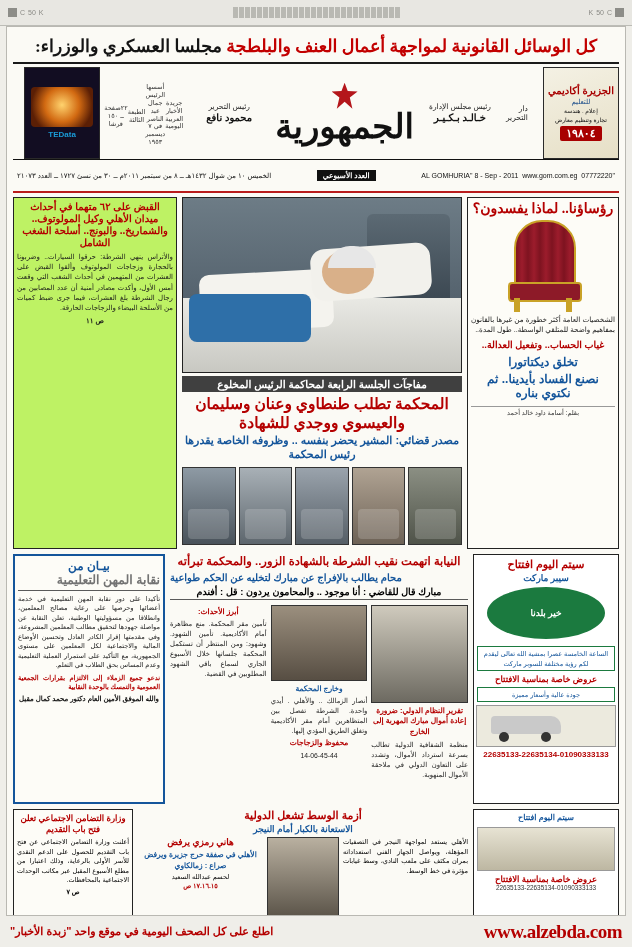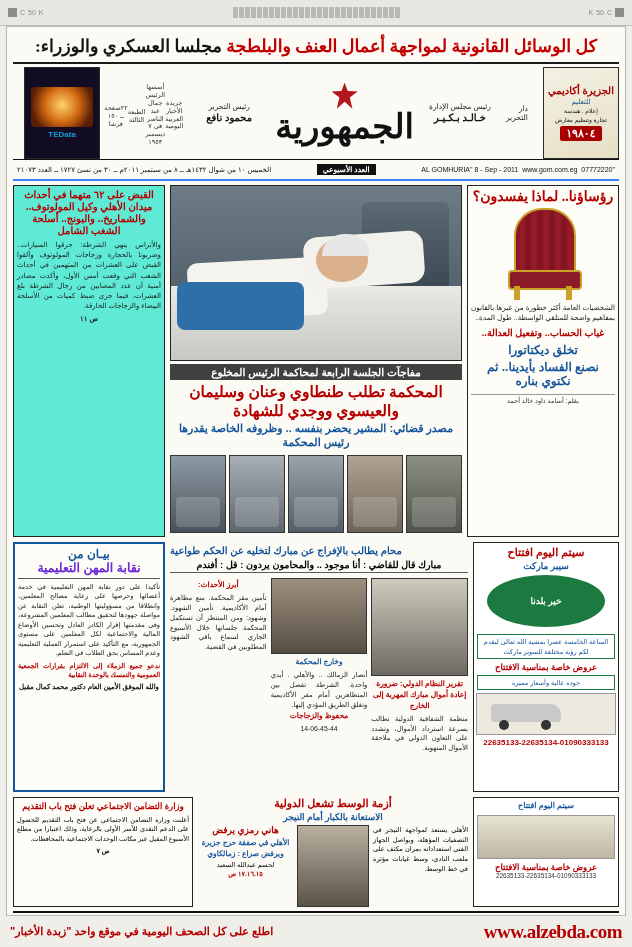--- a/index.html
+++ b/index.html
@@ -64,21 +64,21 @@
     width:96px;background:#120d22;display:flex;flex-direction:column;
     align-items:center;justify-content:center;color:#fff;text-align:center;padding:2px;
   }
   .mh-ad-left .glow{width:62px;height:40px;border-radius:4px;
     background:radial-gradient(circle at 50% 45%,#ffd36e,#d26a12 45%,#5b1f05 80%);}
   .mh-ad-left .lbl{font-size:8px;font-weight:bold;margin-top:3px;color:#e8e8e8;}
   .mh-ad-left .lbl span{color:#1a9ad6;}
   
   .folio{
     display:flex;justify-content:space-between;align-items:center;
-    font-size:7px;color:#111;padding:4px 4px;border-top:1px solid #111;border-bottom:2px solid #3b82f6;
+    font-size:7px;color:#111;padding:10px 4px;border-top:1px solid #111;border-bottom:2px solid #b91c1c;
   }
   .folioBadge{background:#111;color:#fff;padding:1px 6px;font-size:7.5px;font-weight:bold;}
   
   .mainwrap{display:flex;gap:5px;margin-top:4px;height:352px;}
   .colLeftOpinion{
     width:152px;border:1px solid #222;box-sizing:border-box;padding:3px;
     display:flex;flex-direction:column;background:#fdfcf7;
   }
   .opTitle{color:#b40000;font-weight:bold;font-size:14px;text-align:center;line-height:1.1;
     font-family:"Liberation Serif",serif;}
@@ -118,21 +118,21 @@
   .photoStrip{display:flex;gap:3px;height:78px;margin-top:2px;}
   .ps{flex:1;border:1px solid #333;box-sizing:border-box;position:relative;overflow:hidden;}
   .ps.p1{background:linear-gradient(180deg,#8b8f83,#4f5349);}
   .ps.p2{background:linear-gradient(180deg,#b0a393,#6d6256);}
   .ps.p3{background:linear-gradient(180deg,#9aa3ac,#555e66);}
   .ps.p4{background:linear-gradient(180deg,#a8b0b6,#5d666d);}
   .ps.p5{background:linear-gradient(180deg,#8e9aa4,#49525a);}
   .ps:after{content:"";position:absolute;left:10%;right:10%;bottom:6%;height:40%;
     background:rgba(255,255,255,.18);border-radius:4px;}
   .newsCol{
-    width:152px;border:1px solid #222;box-sizing:border-box;padding:3px;background:#5eead4;
+    width:164px;border:1px solid #222;box-sizing:border-box;padding:3px;background:#bef264;
   }
   .nc-h{color:#b40000;font-weight:bold;font-size:10px;text-align:center;line-height:1.2;}
   .nc-t{font-size:7px;line-height:1.45;color:#1a1a1a;text-align:justify;margin-top:3px;}
   
   .midband{display:flex;gap:5px;margin-top:5px;height:250px;}
   .adLeft{width:146px;border:1px solid #222;box-sizing:border-box;background:#fff;padding:3px;
     display:flex;flex-direction:column;align-items:center;text-align:center;}
   .adLeft .a1{color:#b40000;font-weight:bold;font-size:11px;line-height:1.2;}
   .adLeft .a2{color:#14559b;font-weight:bold;font-size:9px;margin-top:2px;}
   .adOval{width:118px;height:52px;border-radius:50%;background:#1b7a3f;margin:4px 0;
@@ -149,38 +149,38 @@
   .mcHeadBlue{color:#14559b;font-weight:bold;font-size:10px;text-align:left;line-height:1.3;margin-top:2px;}
   .mcBlack{font-weight:bold;font-size:9.5px;text-align:center;margin-top:2px;}
   .mcGrid{display:flex;gap:4px;margin-top:3px;flex:1;}
   .mcCol{flex:1;font-size:6.8px;line-height:1.45;text-align:justify;color:#1a1a1a;}
   .mcPhoto{height:74px;border:1px solid #333;margin-bottom:3px;background:linear-gradient(180deg,#9b8f7e,#574e43);}
   .mcPortrait{height:96px;border:1px solid #333;margin-bottom:3px;background:linear-gradient(180deg,#cfcabd,#6d6a61);}
   .mcSubRed{color:#b40000;font-weight:bold;font-size:7.5px;text-align:center;margin:2px 0;}
   .mcSubBlue{color:#14559b;font-weight:bold;font-size:7.5px;text-align:center;margin:2px 0;}
   .synCol{width:152px;border:2px solid #14559b;box-sizing:border-box;padding:3px;background:#fdfcf7;}
   .syn-h1{color:#14559b;font-weight:bold;font-size:12px;text-align:center;}
-  .syn-h2{color:#6d28d9;font-weight:bold;font-size:12.5px;text-align:center;line-height:1.15;}
+  .syn-h2{color:#737373;font-weight:bold;font-size:12.5px;line-height:1.15;}
   .syn-t{font-size:6.6px;line-height:1.45;text-align:justify;color:#1a1a1a;margin-top:3px;}
   .syn-red{color:#b40000;font-weight:bold;}
   .syn-sig{font-size:7px;text-align:center;margin-top:3px;color:#111;font-weight:bold;}
   
   .botband{display:flex;gap:5px;margin-top:5px;height:110px;}
   .botAd{width:146px;border:1px solid #222;box-sizing:border-box;padding:3px;background:#fff;text-align:center;}
   .botAd .b1{color:#14559b;font-weight:bold;font-size:8px;line-height:1.3;}
   .botAd .b2{color:#b40000;font-weight:bold;font-size:8.5px;margin-top:2px;}
   .botAd .bimg{height:42px;margin:3px 0;background:linear-gradient(180deg,#e7e3d3,#bdb7a2);border:1px solid #999;}
   .botAd .b3{font-size:6.4px;color:#333;line-height:1.35;}
   .botCenter{flex:1;display:flex;flex-direction:column;}
   .bcHead{color:#b40000;font-weight:bold;font-size:11px;text-align:center;line-height:1.2;}
   .bcSub{color:#14559b;font-weight:bold;font-size:9px;text-align:center;margin-top:2px;}
   .bcGrid{display:flex;gap:4px;margin-top:3px;flex:1;}
   .bcPhoto{width:70px;border:1px solid #333;background:linear-gradient(180deg,#b9b0a0,#5a5348);}
   .bcText{flex:1;font-size:6.6px;line-height:1.45;text-align:justify;}
-  .botRight{width:180px;border:1px solid #222;box-sizing:border-box;padding:3px;background:#fdfcf7;}
+  .botRight{width:120px;border:1px solid #222;box-sizing:border-box;padding:3px;background:#fdfcf7;}
   .brh{color:#b40000;font-weight:bold;font-size:8.5px;text-align:center;line-height:1.25;}
   .brt{font-size:6.5px;line-height:1.45;text-align:justify;margin-top:3px;}
   
   .footbar{
     display:flex;justify-content:space-between;align-items:center;margin-top:4px;
     border-top:2px solid #111;padding-top:2px;font-size:6.2px;color:#222;
   }
   .footbar .fcol{line-height:1.45;}
   .footRed{color:#b40000;font-weight:bold;font-size:7.5px;}
   
@@ -357,20 +357,21 @@
 ليقدم لكم رؤية مختلفة
 للسوبر ماركت</div>
         <div class="adRed">عروض خاصة بمناسبة الافتتاح</div>
         <div class="adBox">جودة عالية
 وأسعار مميزة</div>
         <div class="adCar"></div>
         <div class="adPhones">22635133-22635134-01090333133</div>
       </div>
 
       <div class="midCenter">
+        <div class="mcHeadRed">النيابة اتهمت نقيب الشرطة بالشهادة الزور.. والمحكمة تبرأته</div>
         <div class="mcHeadBlue">محام يطالب بالإفراج عن مبارك لتخليه عن الحكم طواعية</div>
         <div class="mcBlack">مبارك قال للقاضي : أنا موجود .. والمحامون يردون : قل : أفندم</div>
         <div class="thinrule"></div>
         <div class="mcGrid">
           <div class="mcCol">
             <div class="mcPortrait"></div>
             <div class="mcSubRed">تقرير النظام الدولي: ضرورة إعادة أموال مبارك المهربة إلى الخارج</div>
             <div>منظمة الشفافية الدولية تطالب بسرعة استرداد الأموال، وتشدد على التعاون الدولي في ملاحقة الأموال المنهوبة.</div>
           </div>
           <div class="mcCol">

